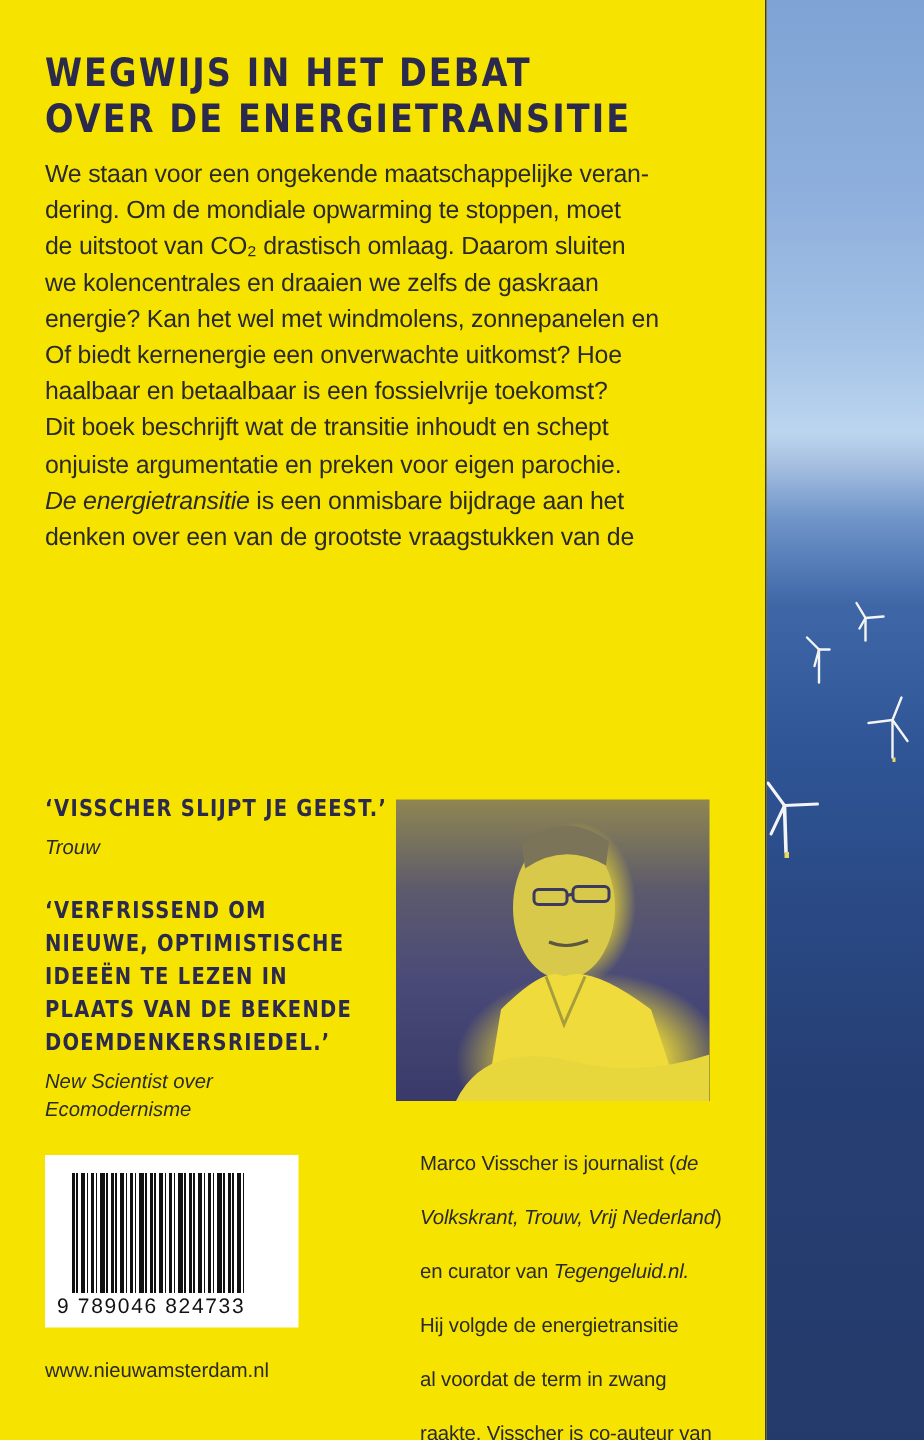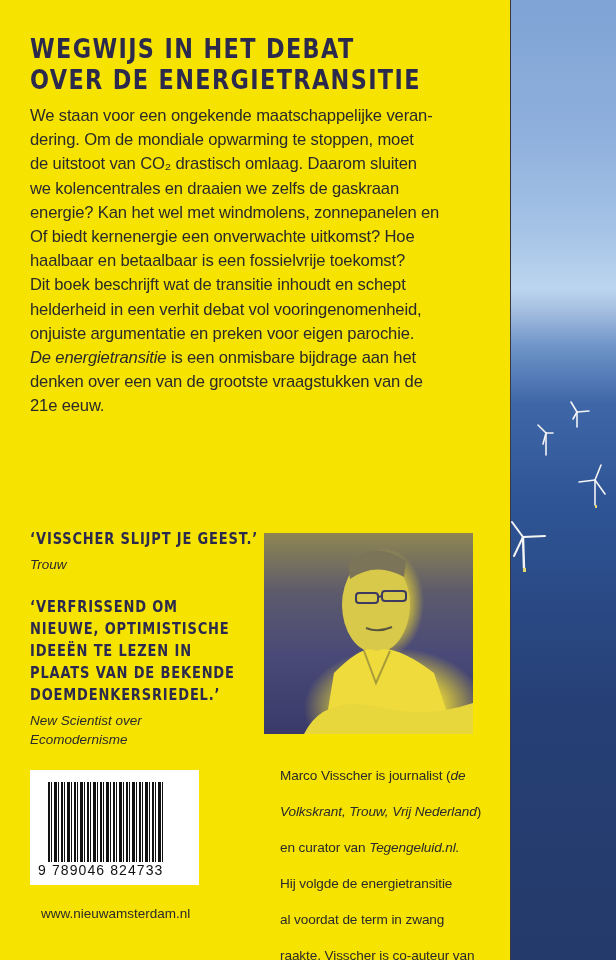--- a/index.html
+++ b/index.html
@@ -64,21 +64,21 @@
     background: repeating-linear-gradient(to right,
       #111 0px, #111 2px, #fff 2px, #fff 3px, #111 3px, #111 4px, #fff 4px, #fff 6px,
       #111 6px, #111 9px, #fff 9px, #fff 10px, #111 10px, #111 11px, #fff 11px, #fff 13px);
   }
   .barcode-number {
     position: absolute; left: 8px; top: 92px; width: 132px;
     font-family: "Liberation Sans", sans-serif; font-size: 14px; letter-spacing: 1.1px; color: #111;
     white-space: nowrap; background: #fff;
   }
   .website {
-    position: absolute; left: 30px; top: 906px; color: #2a2a2a; font-size: 13.5px; margin-left: 11px;
+    position: absolute; left: 30px; top: 906px; color: #2a2a2a; font-size: 13.5px;
   }
 </style>
 </head>
 <body>
 
 <div class="yellow-panel"></div>
 
 <div class="photo-strip">
   <svg width="106" height="960" viewBox="0 0 106 960">
     <g stroke="#f4f4f4" stroke-width="1.6" fill="none" stroke-linecap="round">
@@ -115,25 +115,23 @@
 
 <div class="blurb">
   <p>We staan voor een ongekende maatschappelijke veran-</p>
   <p>dering. Om de mondiale opwarming te stoppen, moet</p>
   <p>de uitstoot van CO₂ drastisch omlaag. Daarom sluiten</p>
   <p>we kolencentrales en draaien we zelfs de gaskraan</p>
   <p>energie? Kan het wel met windmolens, zonnepanelen en</p>
   <p>Of biedt kernenergie een onverwachte uitkomst? Hoe</p>
   <p>haalbaar en betaalbaar is een fossielvrije toekomst?</p>
   <p>Dit boek beschrijft wat de transitie inhoudt en schept</p>
-  <p>helderheid in een verhit debat vol vooringenomenheid,</p>
   <p>onjuiste argumentatie en preken voor eigen parochie.</p>
   <p><i>De energietransitie</i><span> is een onmisbare bijdrage aan het</span></p>
   <p>denken over een van de grootste vraagstukken van de</p>
-  <p>21e eeuw.</p>
 </div>
 
 <div class="quote" style="top:528px;">
   <div>‘VISSCHER SLIJPT JE GEEST.’</div>
 </div>
 <div class="quote-source" style="top:555px;">
   <div>Trouw</div>
 </div>
 
 <div class="quote" style="top:596px;">

